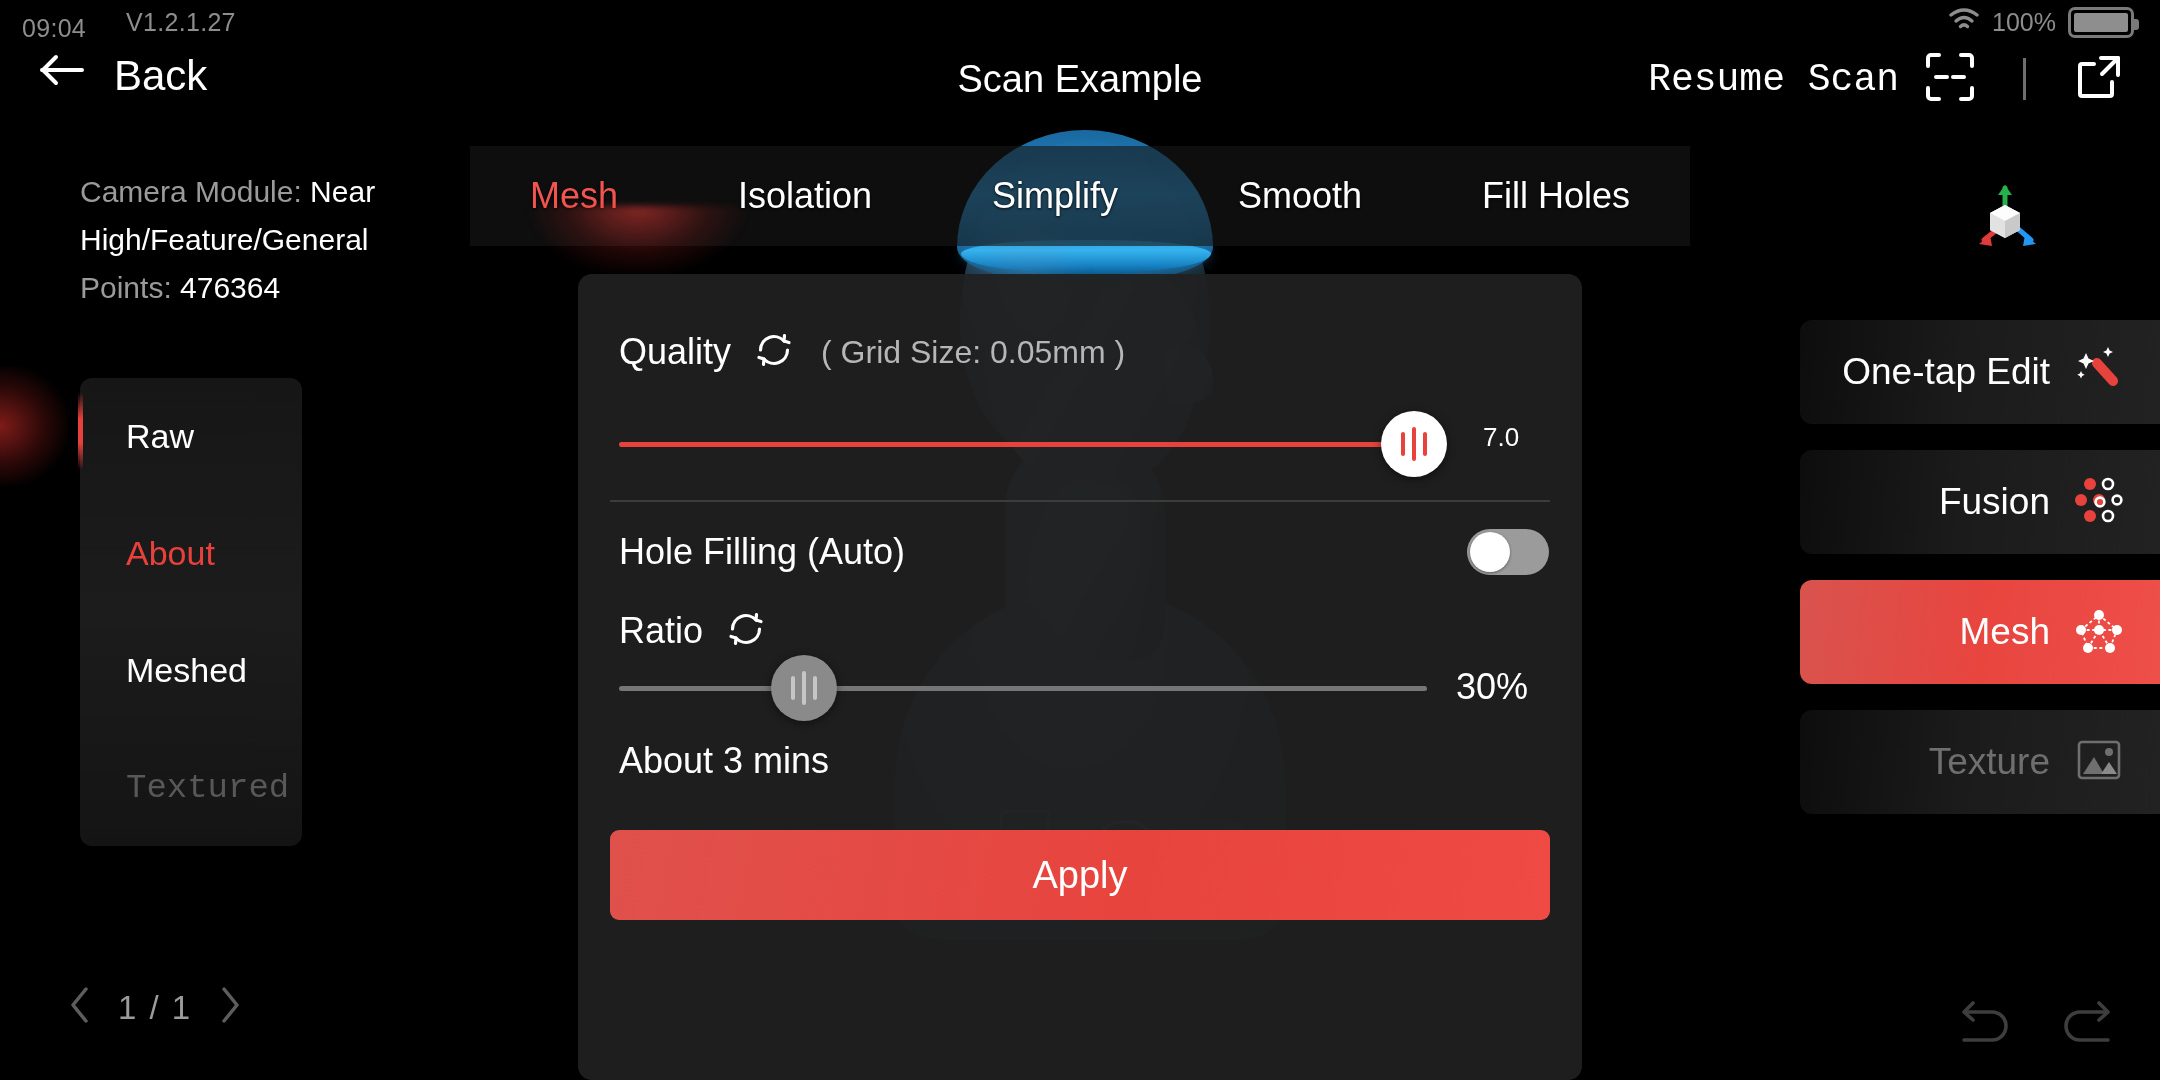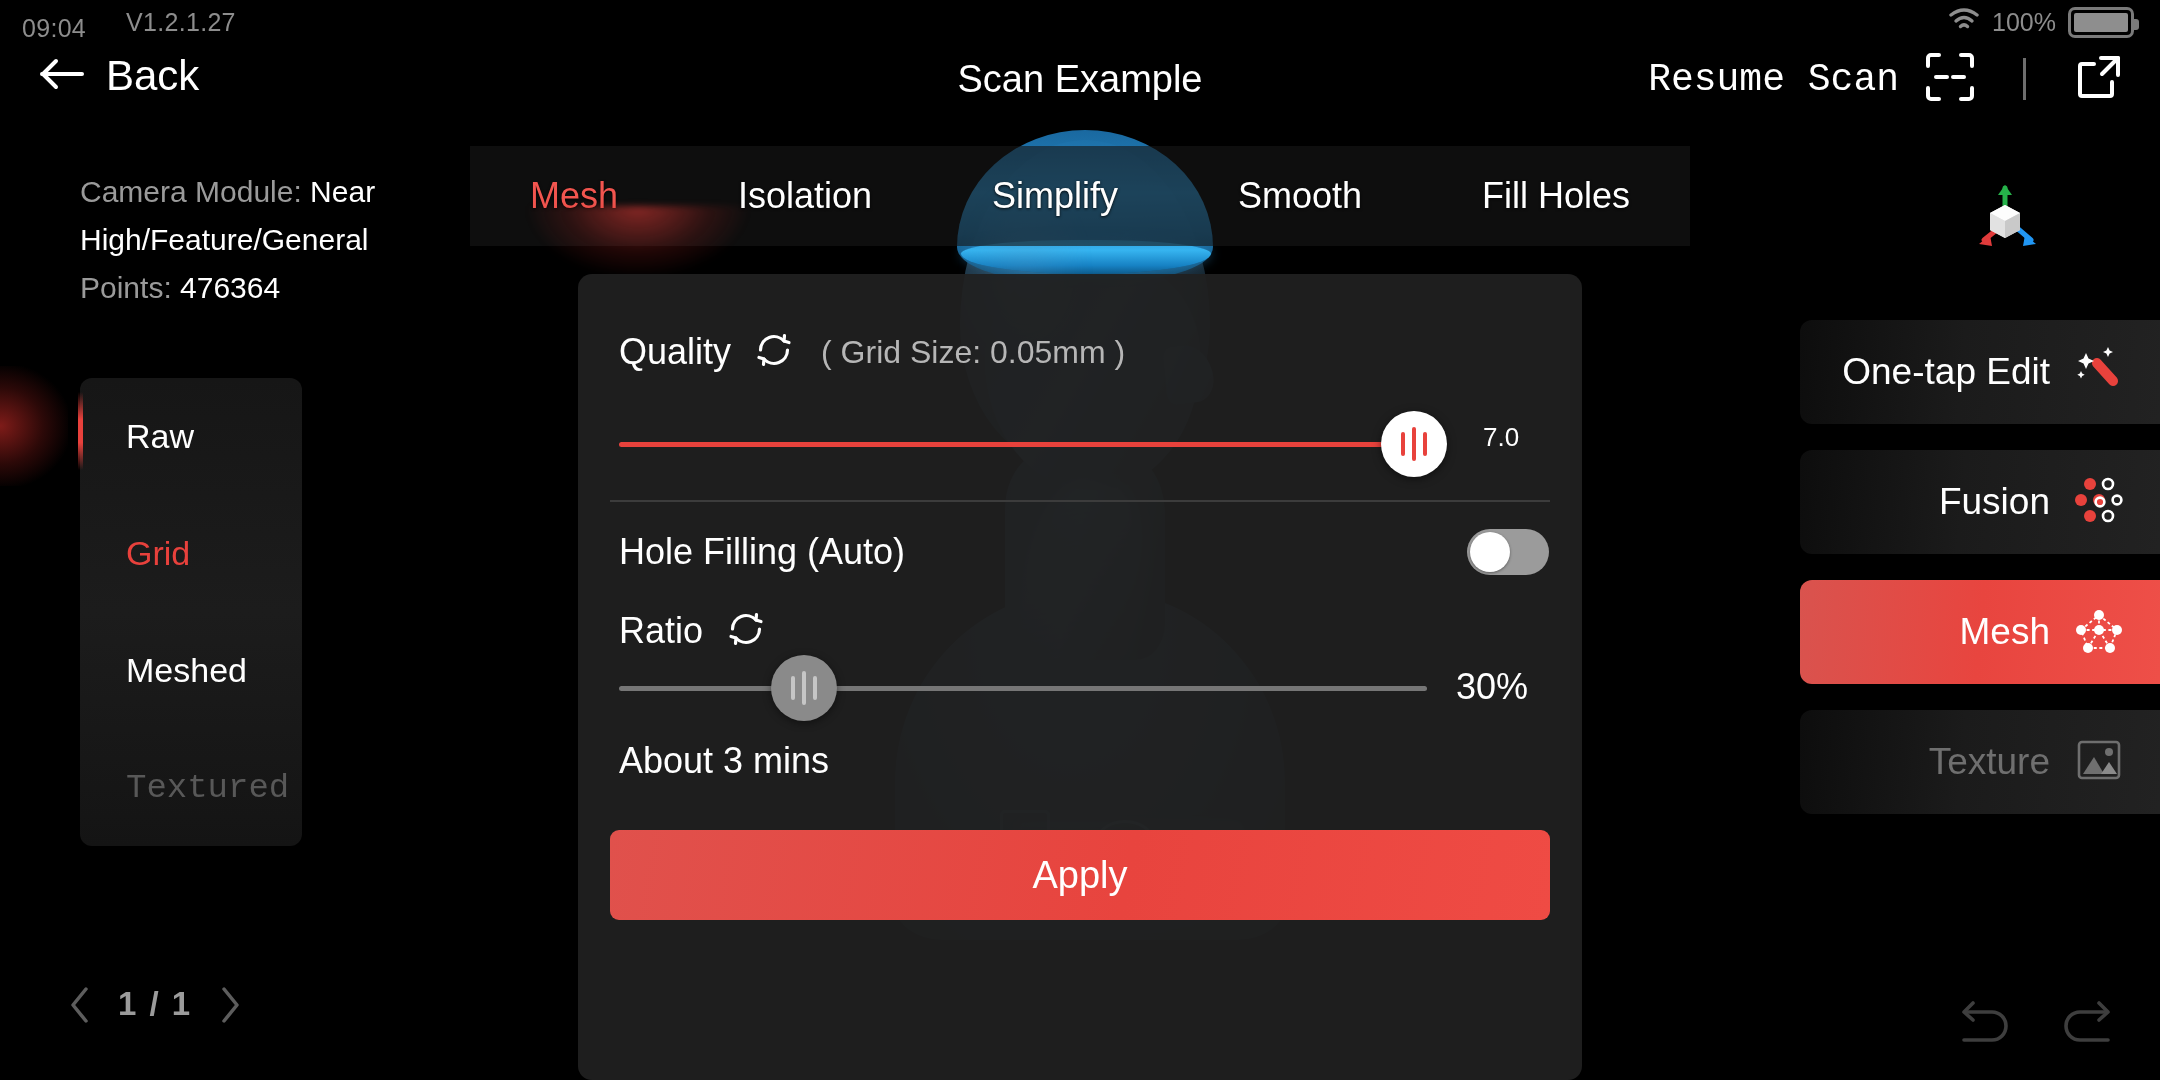--- a/index.html
+++ b/index.html
@@ -104,21 +104,21 @@
     content:""; position: absolute; right: -8px; top: 9px; width: 5px; height: 11px;
     background: #7a7a7a; border-radius: 0 3px 3px 0;
   }
   .batt-fill { width: 100%; height: 100%; background: #8e8e8e; border-radius: 2px; }
 
   
   .header {
     position: absolute; left: 0; top: 44px; width: 2160px; height: 76px; z-index: 40;
   }
   .back-btn {
-    position: absolute; left: 38px; top: 8px; display: flex; align-items: center; gap: 20px;
+    position: absolute; left: 38px; top: 8px; display: flex; align-items: flex-start; gap: 28px;
     cursor: pointer;
   }
   .back-label { font-size: 42px; color: #fff; }
   .header-title {
     position: absolute; left: 0; right: 0; top: 14px; text-align: center;
     font-size: 38px; color: #fff;
   }
   .header-right {
     position: absolute; right: 36px; top: 8px; display: flex; align-items: center; gap: 26px;
   }
@@ -150,22 +150,22 @@
     pointer-events: none; z-index: 29;
   }
   .stage-bar {
     position: absolute; left: 78px; top: 392px; width: 5px; height: 78px;
     background: linear-gradient(180deg, rgba(232,65,60,0), #e8413c 35%, #e8413c 65%, rgba(232,65,60,0));
     z-index: 31; pointer-events: none;
   }
 
   
   .pager {
-    position: absolute; left: 68px; top: 985px; display: flex; 
-    gap: 26px; z-index: 30; font-weight: bold;
+    position: absolute; left: 68px; top: 985px; display: flex; align-items: center;
+    gap: 26px; z-index: 30;
   }
   .pg-arrow { font-size: 38px; color: #5d5d5d; cursor: pointer; line-height: 1; }
   .pg-text { font-size: 33px; color: #9b9b9b; letter-spacing: 2px; }
 
   
   .tabbar {
     position: absolute; left: 470px; top: 146px; width: 1220px; height: 100px;
     background: rgba(22,22,22,.62);
     display: flex; align-items: center; justify-content: space-around;
     z-index: 30; overflow: hidden;
@@ -365,21 +365,21 @@
       <span>Points:</span>
       <span class="v">476364</span>
     </div>
   </div>
 
   <div class="stagelist">
     <div class="stage-item" style="top:0px">
         <span>Raw</span>
       </div>
     <div class="stage-item active" style="top:117px">
-        <span>Grid</span>
+        <span>About</span>
       </div>
     <div class="stage-item" style="top:234px">
         <span>Meshed</span>
       </div>
     <div class="stage-item disabled" style="top:351px">
         <span>Textured</span>
       </div>
   </div>
   <div class="stage-glow"></div>
   <div class="stage-bar"></div>

